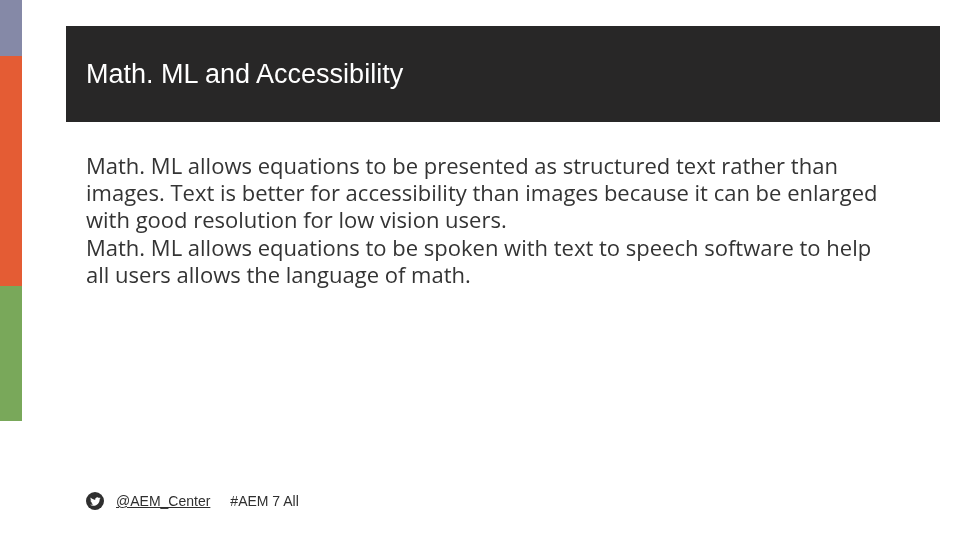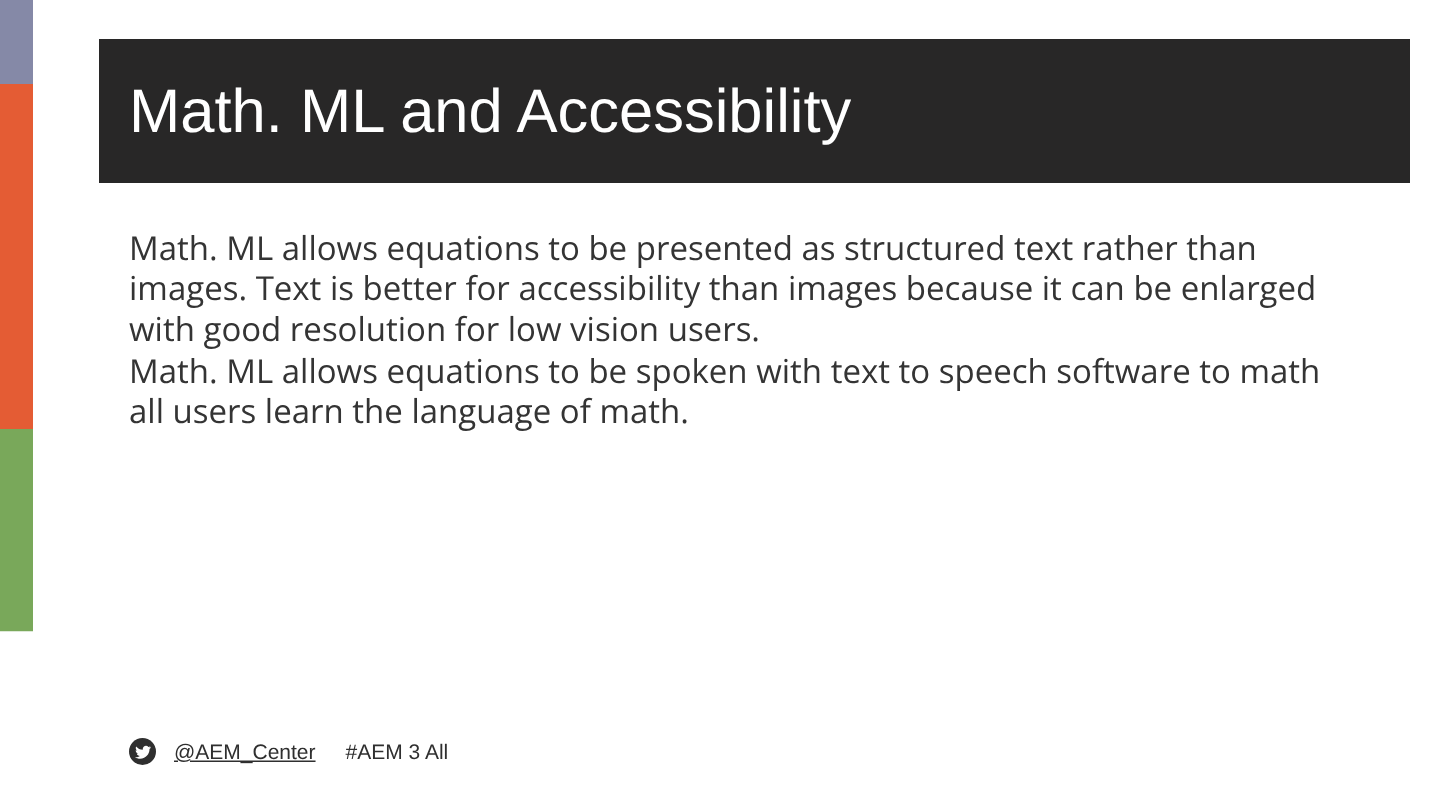--- a/index.html
+++ b/index.html
@@ -20,21 +20,21 @@
     position: absolute;
     left: 66px; top: 26px;
     width: 874px; height: 96px;
     background: #282727;
     display: flex;
     align-items: center;
     padding-left: 20px;
   }
   .title-text {
     color: #ffffff;
-    font-size: 41px;
+    font-size: 27px;
     letter-spacing: 0px;
     font-weight: 400;
     font-family: Arial, "Segoe UI", sans-serif;
   }
 
   .body-copy {
     position: absolute;
     left: 86px; top: 152px;
     width: 800px;
     color: #343434;
@@ -75,24 +75,24 @@
   <div class="seg-lower"></div>
   <div class="seg-bottom"></div>
 </div>
 
 <div class="title-bar">
   <h1 class="title-text">Math. ML and Accessibility</h1>
 </div>
 
 <div class="body-copy">
   <p>Math. ML allows equations to be presented as structured text rather than images. Text is better for accessibility than images because it can be enlarged with good resolution for low vision users.</p>
-  <p>Math. ML allows equations to be spoken with text to speech software to math all users learn the language of math.</p>
+  <p>Math. ML allows equations to be spoken with text to speech software to help all users allows the language of math.</p>
 </div>
 
 <div class="footer">
   <span class="twitter-icon">
     <svg viewBox="0 0 24 24">
         <path d="M23 4.9c-.8.4-1.7.6-2.6.8.9-.6 1.7-1.5 2-2.6-.9.5-1.9.9-2.9 1.1C18.6 3.3 17.4 2.7 16 2.7c-2.6 0-4.7 2.1-4.7 4.7 0 .4 0 .7.1 1.1-3.9-.2-7.4-2.1-9.7-5-.4.7-.6 1.5-.6 2.4 0 1.6.8 3.1 2.1 3.9-.8 0-1.5-.2-2.2-.6v.1c0 2.3 1.6 4.2 3.8 4.6-.4.1-.8.2-1.3.2-.3 0-.6 0-.9-.1.6 1.9 2.4 3.3 4.5 3.3-1.6 1.3-3.7 2-6 2-.4 0-.8 0-1.1-.1 2.1 1.4 4.7 2.2 7.4 2.2 8.9 0 13.7-7.3 13.7-13.7v-.6c.9-.7 1.7-1.5 2.4-2.5z"></path>
       </svg>
   </span>
   <span class="handle">@AEM_Center</span>
-  <span class="hashtag">#AEM 3 All</span>
+  <span class="hashtag">#AEM 7 All</span>
 </div>
 
 </body></html>

